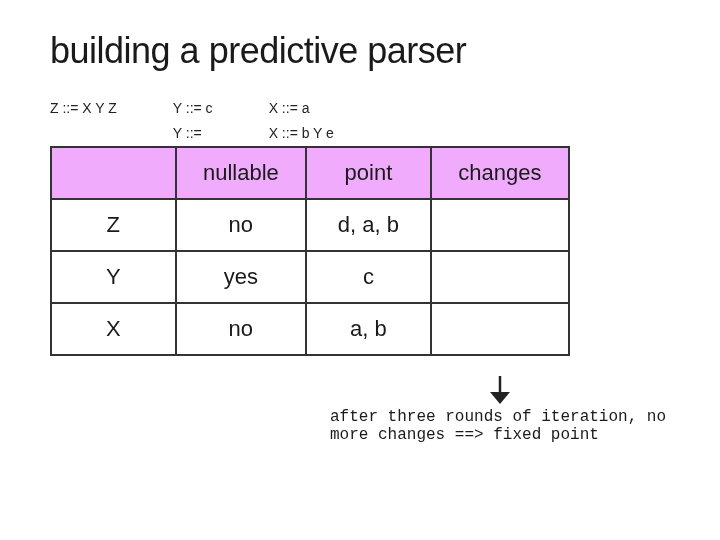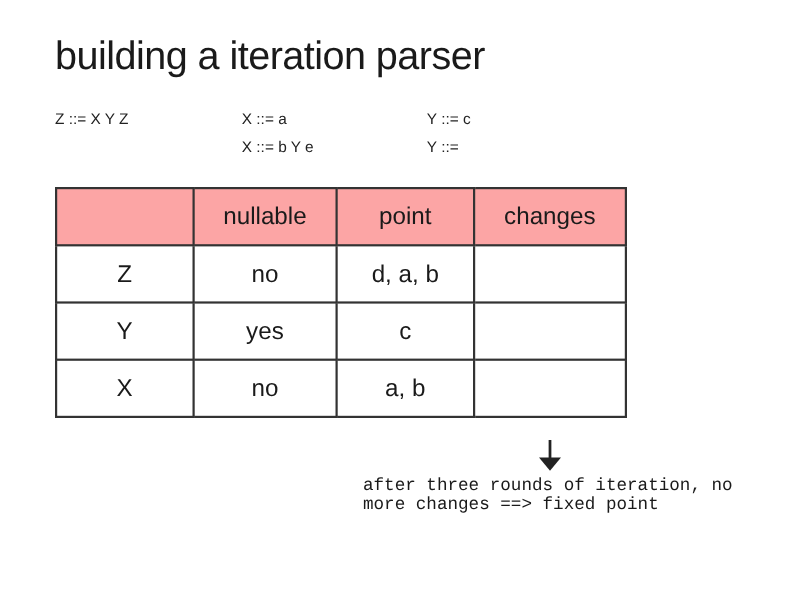--- a/index.html
+++ b/index.html
@@ -20,22 +20,21 @@
     .title {
       font-size: 36px;
       font-weight: normal;
       color: #1a1a1a;
       margin-bottom: 24px;
       letter-spacing: -0.5px;
     }
     .grammar-section {
       display: flex;
       flex-direction: row;
-      gap: 103px;
-      margin-bottom: 24px;
+      gap: 56px;
     }
     .grammar-rules {
       font-size: 14px;
       color: #222;
       line-height: 1.8;
     }
     .parse-table {
       border-collapse: collapse;
       width: 520px;
       margin-bottom: 20px;
@@ -43,21 +42,21 @@
     .parse-table th, .parse-table td {
       border: 2px solid #333;
       padding: 12px 24px;
       text-align: center;
       font-size: 22px;
       color: #1a1a1a;
       min-width: 120px;
     }
     .parse-table th {
       font-weight: normal;
-      background: #fca5a5;
+      background: #f0abfc;
     }
     .parse-table td.row-header {
       font-weight: normal;
     }
     .parse-table .empty-corner {
       border: 2px solid #333;
     }
     .arrow-container {
       display: flex;
       flex-direction: column;
@@ -70,33 +69,33 @@
     }
     .footer-text {
       font-size: 16px;
       color: #1a1a1a;
     }
   </style>
 </head>
 <body>
 
 <div class="page">
-  <h1 class="title">building a iteration parser</h1>
+  <h1 class="title">building a predictive parser</h1>
 
   <div class="grammar-section">
     <div class="grammar-rules">
       <div>Z ::= X Y Z</div>
     </div>
     <div class="grammar-rules">
+      <div>Y ::= c</div>
+      <div>Y ::=</div>
+    </div>
+    <div class="grammar-rules">
       <div>X ::= a</div>
       <div>X ::= b Y e</div>
-    </div>
-    <div class="grammar-rules">
-      <div>Y ::= c</div>
-      <div>Y ::=</div>
     </div>
   </div>
 
   <table class="parse-table">
     <thead>
       <tr>
         <th class="empty-corner"></th>
         <th>nullable</th>
         <th>point</th>
         <th>changes</th>

